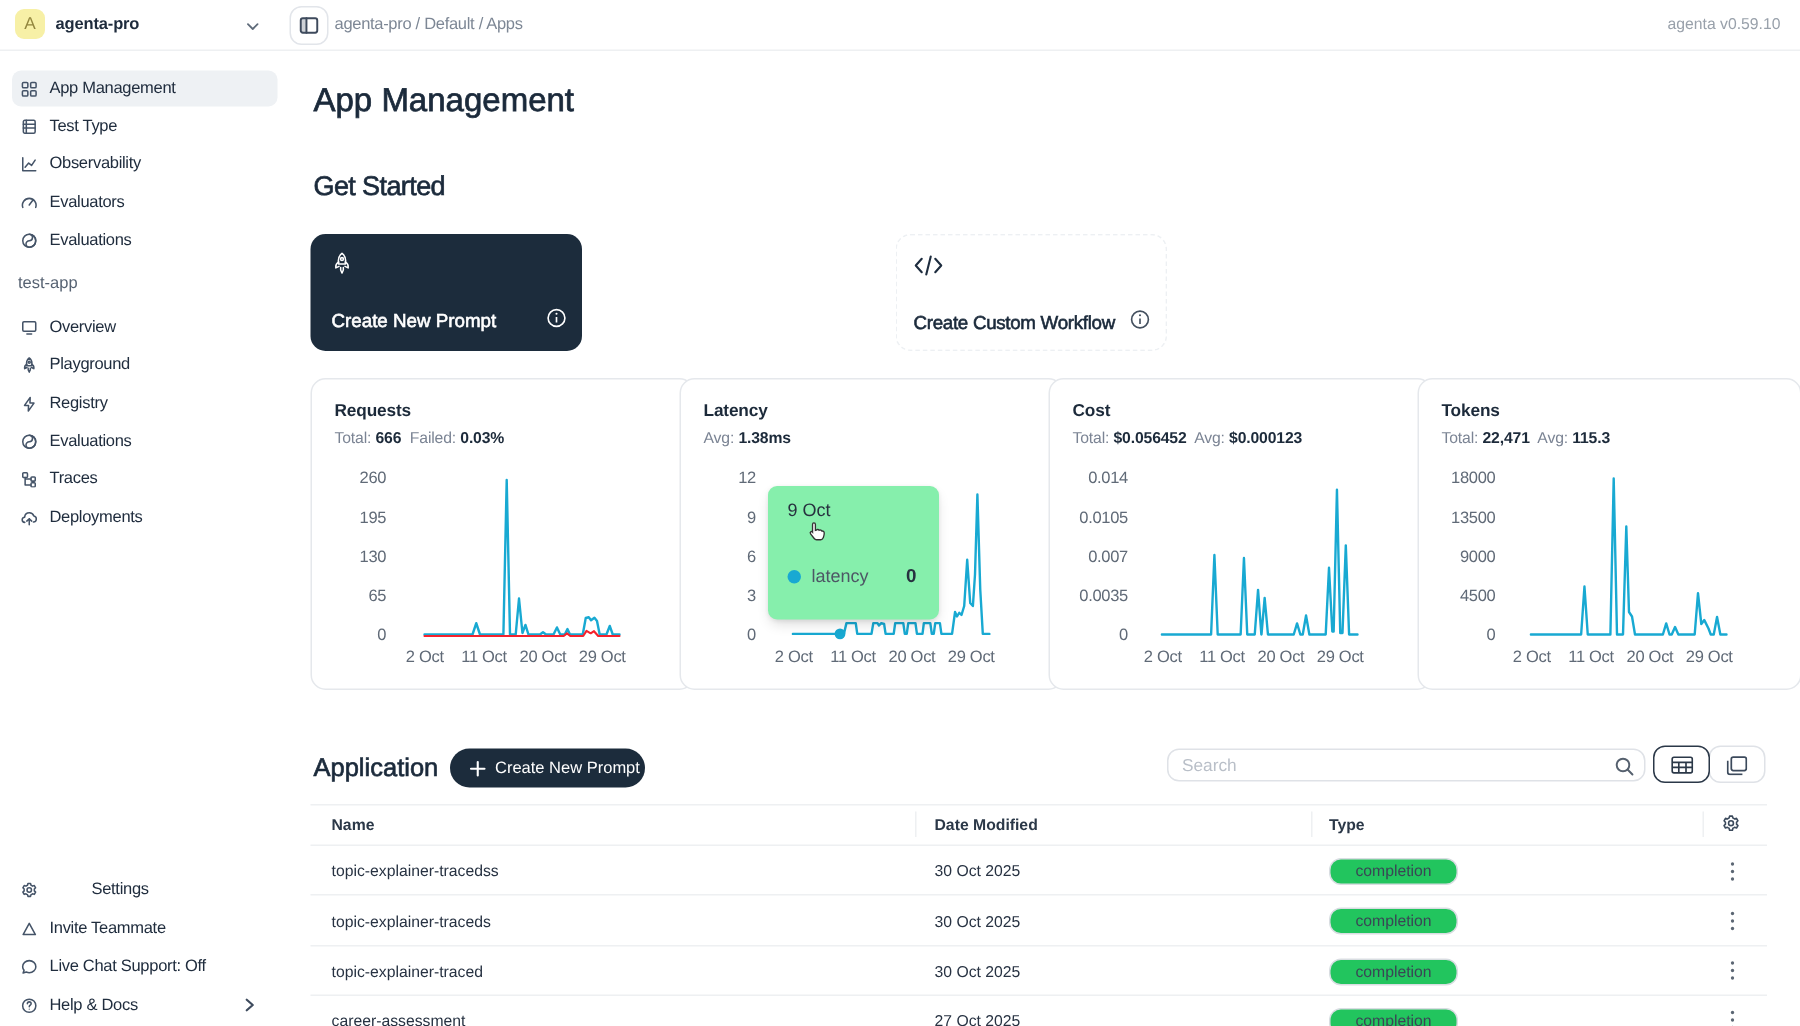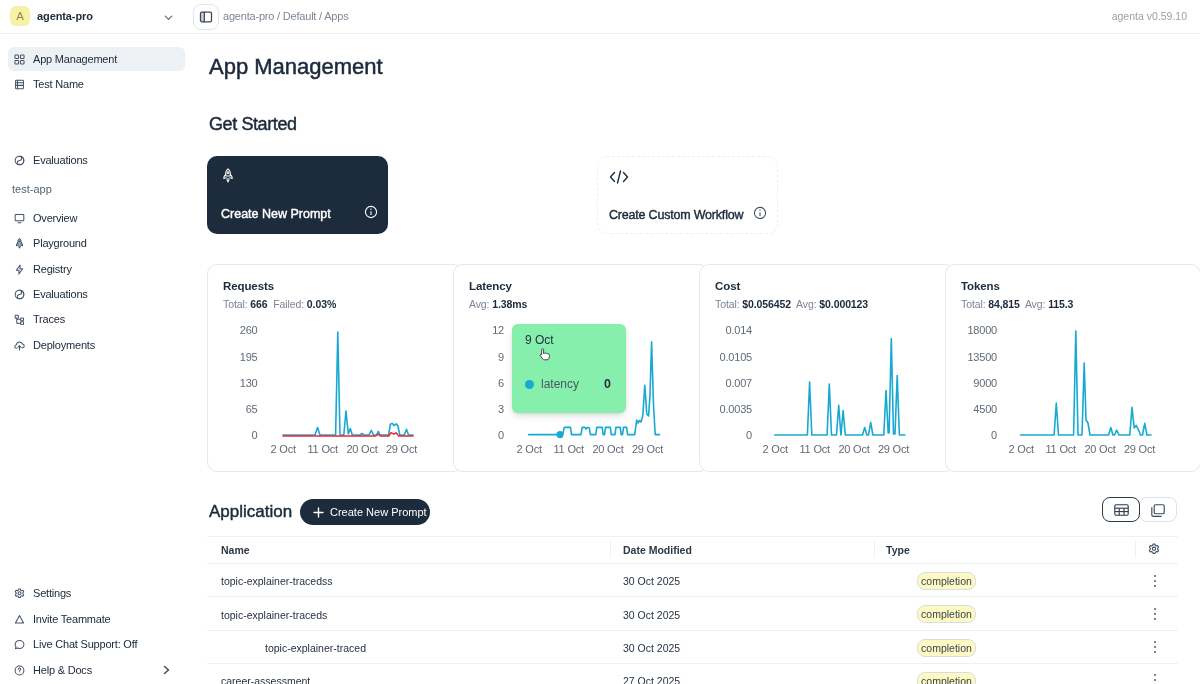--- a/index.html
+++ b/index.html
@@ -12,30 +12,30 @@
 
 .sideitem { position:absolute; left:8px; width:177px; height:24px; border-radius:6px; display:flex; align-items:center; }
 .sideitem .ic { width:11px; height:15px; margin-left:6px; flex:0 0 11px; display:flex; align-items:center; justify-content:center; }
 .sideitem .ic svg { width:11px; height:11px; }
 .sideitem .lb { margin-left:8px; font-size:11px; letter-spacing:-0.2px; color:#202d3e; }
 .sideitem.active { background:#eef1f4; }
 svg.sic { stroke:#455468; fill:none; stroke-width:1.3; stroke-linecap:round; stroke-linejoin:round; }
 
 .gcard { position:absolute; top:156px; width:181px; height:78px; border-radius:10px; }
 .gcard.light { border:1px dashed #edf0f3; background:#fff; }
-.statcard { position:absolute; top:264px; width:256px; height:208px; border:1px solid #e5e8ec; border-radius:10px; background:#fff; }
+.statcard { position:absolute; top:252px; width:256px; height:208px; border:1px solid #e5e8ec; border-radius:10px; background:#fff; }
 .sc-title { position:absolute; left:15px; top:15px; font-size:11.5px; font-weight:700; color:#1c2a3a; letter-spacing:-0.1px; }
 .sc-sub { position:absolute; left:15px; top:33px; font-size:10.5px; color:#7b8494; letter-spacing:-0.1px; }
 .sc-sub b { color:#1c2a3a; font-weight:700; }
 .chart { position:absolute; left:0; top:0; }
 .axis { font-size:11px; letter-spacing:-0.2px; fill:#606a77; }
 
 .thead-cell { position:absolute; top:544px; font-size:10.5px; font-weight:700; color:#2b3848; }
 .trow-text { position:absolute; font-size:10.5px; color:#273242; }
-.pill { position:absolute; width:59px; height:18px; border:1px solid #d9dde2; border-radius:8px; background:#fef9c3; font-size:10.5px; color:#3a4555; display:flex; align-items:center; justify-content:center;margin-left:31px; }
+.pill { position:absolute; width:86px; height:18px; border:1px solid #d9dde2; border-radius:8px; background:#22c55e; font-size:10.5px; color:#3a4555; display:flex; align-items:center; justify-content:center; }
 .hline { position:absolute; height:1px; background:#eef0f2; }
 .vline { position:absolute; width:1px; background:#eef0f2; }
 </style>
 </head>
 <body>
 <div id="page">
   <div id="topline"></div>
 
   <div class="abs" style="left:10px; top:6px; width:20px; height:20px; background:#f7f0a6; border-radius:6px; text-align:center; line-height:20px; font-size:11.5px; color:#93873f; font-weight:400;">A</div>
   <div class="abs" style="left:37px; top:10px; font-size:11px; font-weight:700; letter-spacing:-0.1px; color:#1e2b3c;">agenta-pro</div>
@@ -56,21 +56,39 @@
   </div>
   <div class="sideitem" style="top:72px;">
     <span class="ic">
         <svg class="sic" width="14" height="14" viewBox="0 0 14 14">
           <rect x="2" y="1.5" width="10" height="11" rx="1.2"></rect>
           <line x1="2" y1="4.8" x2="12" y2="4.8"></line>
           <line x1="2" y1="8.1" x2="12" y2="8.1"></line>
           <line x1="4.5" y1="1.5" x2="4.5" y2="12.5"></line>
         </svg>
       </span>
-    <span class="lb">Test Name</span>
+    <span class="lb">Test Type</span>
+  </div>
+  <div class="sideitem" style="top:97px;">
+    <span class="ic">
+        <svg class="sic" width="14" height="14" viewBox="0 0 14 14">
+          <path d="M1.5 1.5 V12.5 H12.5"></path>
+          <path d="M3.5 9.5 L6.5 6 L9 8 L12 3.5"></path>
+        </svg>
+      </span>
+    <span class="lb">Observability</span>
+  </div>
+  <div class="sideitem" style="top:123px;">
+    <span class="ic">
+        <svg class="sic" width="14" height="14" viewBox="0 0 14 14">
+          <path d="M1.5 10.5 A 5.8 5.8 0 1 1 12.5 10.5"></path>
+          <path d="M7 8.5 L10 4.5"></path>
+        </svg>
+      </span>
+    <span class="lb">Evaluators</span>
   </div>
   <div class="sideitem" style="top:148px;">
     <span class="ic">
         <svg class="sic" width="14" height="14" viewBox="0 0 14 14">
           <circle cx="7" cy="7" r="5.5"></circle>
           <path d="M7 1.5 A 5.5 5.5 0 0 1 7 12.5 M7 12.5 A 2.75 2.75 0 0 1 7 7 A 2.75 2.75 0 0 0 7 1.5"></path>
         </svg>
       </span>
     <span class="lb">Evaluations</span>
   </div>
@@ -129,21 +147,21 @@
   <div class="sideitem" style="top:333px;">
     <span class="ic">
         <svg class="sic" width="14" height="14" viewBox="0 0 14 14">
           <path d="M3.2 10.5 C 1.9 10.5 1 9.5 1 8.3 C 1 7.1 1.9 6.2 3.1 6.1 C 3.3 4 5 2.4 7.1 2.4 C 8.8 2.4 10.3 3.5 10.9 5.1 C 12.1 5.3 13 6.3 13 7.6 C 13 9 11.9 10.1 10.5 10.1"></path>
           <path d="M7 12.6 V 7.4 M7 7.4 L4.9 9.4 M7 7.4 L9.1 9.4"></path>
         </svg>
       </span>
     <span class="lb">Deployments</span>
   </div>
 
-  <div class="sideitem" style="top:581px;">
+  <div class="sideitem" style="top:581px;gap:28px;">
     <span class="ic">
         <svg class="sic" width="14" height="14" viewBox="0 0 14 14">
           <circle cx="7" cy="6.75" r="1.9"></circle>
           <path d="M5.9 1.3 L8.1 1.3 L8.5 2.8 A 4.5 4.5 0 0 1 9.8 3.5 L11.3 3 L12.4 4.9 L11.3 6 A 4.5 4.5 0 0 1 11.3 7.5 L12.4 8.6 L11.3 10.5 L9.8 10 A 4.5 4.5 0 0 1 8.5 10.7 L8.1 12.2 L5.9 12.2 L5.5 10.7 A 4.5 4.5 0 0 1 4.2 10 L2.7 10.5 L1.6 8.6 L2.7 7.5 A 4.5 4.5 0 0 1 2.7 6 L1.6 4.9 L2.7 3 L4.2 3.5 A 4.5 4.5 0 0 1 5.5 2.8 Z"></path>
         </svg>
       </span>
     <span class="lb">Settings</span>
   </div>
   <div class="sideitem" style="top:607px;">
     <span class="ic">
@@ -265,21 +283,21 @@
       <text class="axis" x="75.2" y="188" text-anchor="middle">2 Oct</text>
       <text class="axis" x="114.7" y="188" text-anchor="middle">11 Oct</text>
       <text class="axis" x="154" y="188" text-anchor="middle">20 Oct</text>
       <text class="axis" x="193.5" y="188" text-anchor="middle">29 Oct</text>
       <path d="M74.6 170 L107.4 170 L109.6 117 L111.8 170 L127.1 170 L129.3 119 L131.5 170 L136.5 170 L138.7 140.3 L140.9 170 L141 170 L143.1 145.6 L145.3 170 L162.5 170 L164.7 162.6 L166.9 170 L168.5 170 L170.7 157.3 L172.9 170 L183.8 170 L186 125.5 L188.2 168 L189.1 168 L191.3 73.5 L193.5 169 L195 169 L197.2 110.6 L199.4 170 L205 170" fill="none" stroke="#18a9d2" stroke-width="1.6" stroke-linejoin="round" stroke-linecap="round"></path>
     </svg>
   </div>
 
   <div class="statcard" style="left:945px;">
     <div class="sc-title">Tokens</div>
-    <div class="sc-sub">Total: <b>84,815</b>&nbsp; Avg: <b>115.3</b></div>
+    <div class="sc-sub">Total: <b>22,471</b>&nbsp; Avg: <b>115.3</b></div>
     <svg class="chart" width="232" height="208" viewBox="0 0 232 208">
       <text class="axis" x="51" y="69" text-anchor="end">18000</text>
       <text class="axis" x="51" y="95.5" text-anchor="end">13500</text>
       <text class="axis" x="51" y="121.5" text-anchor="end">9000</text>
       <text class="axis" x="51" y="147.5" text-anchor="end">4500</text>
       <text class="axis" x="51" y="173.5" text-anchor="end">0</text>
       <text class="axis" x="75.2" y="188" text-anchor="middle">2 Oct</text>
       <text class="axis" x="114.7" y="188" text-anchor="middle">11 Oct</text>
       <text class="axis" x="154" y="188" text-anchor="middle">20 Oct</text>
       <text class="axis" x="193.5" y="188" text-anchor="middle">29 Oct</text>
@@ -298,20 +316,27 @@
   </div>
 
   <div class="abs" style="left:209px; top:502px; font-size:17px; font-weight:400; -webkit-text-stroke:0.45px #1b2a3b; color:#1b2a3b;">Application</div>
   <div class="abs" style="left:300px; top:499px; width:130px; height:26px; background:#1c2c3c; border-radius:13px; color:#fff;">
     <svg style="position:absolute; left:13px; top:7.5px;" width="11" height="11" viewBox="0 0 11 11" stroke="#fff" stroke-width="1.4" stroke-linecap="round">
         <line x1="5.5" y1="1" x2="5.5" y2="10"></line>
         <line x1="1" y1="5.5" x2="10" y2="5.5"></line>
       </svg>
     <span style="position:absolute; left:30px; top:7px; font-size:11px; white-space:nowrap;">Create New Prompt</span>
   </div>
+  <div class="abs" style="left:778px; top:499px; width:319px; height:22px; border:1px solid #dfe2e7; border-radius:8px; background:#fff;">
+    <span style="position:absolute; left:9px; top:5px; font-size:11.5px; color:#b9bfc8;">Search</span>
+    <svg style="position:absolute; right:6px; top:4px;" width="14" height="14" viewBox="0 0 14 14" fill="none" stroke="#55606e" stroke-width="1.3" stroke-linecap="round">
+        <circle cx="6" cy="6" r="4.2"></circle>
+        <line x1="9.2" y1="9.2" x2="12.3" y2="12.3"></line>
+      </svg>
+  </div>
   <div class="abs" style="left:1139px; top:497px; width:38px; height:25px; border:1px solid #dfe2e7; border-radius:8px; background:#fff;">
     <svg style="position:absolute; left:11px; top:6px;" width="14" height="13" viewBox="0 0 14 13" fill="none" stroke="#3c4a5c" stroke-width="1.15">
         <rect x="3.2" y="0.7" width="10" height="9" rx="1.3"></rect>
         <path d="M10.6 12.3 L2.4 12.3 C 1.5 12.3 0.8 11.6 0.8 10.7 L0.8 3.2"></path>
       </svg>
   </div>
   <div class="abs" style="left:1102px; top:497px; width:38px; height:25px; border:1px solid #2b3848; border-radius:8px; background:#fff; z-index:2;">
     <svg style="position:absolute; left:11px; top:6px;" width="15" height="12" viewBox="0 0 15 12" fill="none" stroke="#2b3848" stroke-width="1.1">
         <rect x="0.8" y="0.8" width="13.4" height="10.4" rx="1.2"></rect>
         <line x1="0.8" y1="4.2" x2="14.2" y2="4.2"></line>
@@ -347,21 +372,21 @@
   <div class="trow-text" style="left:221px; top:609px;text-align:right;">topic-explainer-traceds</div>
   <div class="trow-text" style="left:623px; top:609px;">30 Oct 2025</div>
   <div class="pill" style="left:886px; top:605px;">completion</div>
   <svg class="abs" style="left:1153px; top:607px;" width="4" height="14" viewBox="0 0 4 14">
       <circle cx="2" cy="2" r="1.1" fill="#5b6673"></circle>
       <circle cx="2" cy="7" r="1.1" fill="#5b6673"></circle>
       <circle cx="2" cy="12" r="1.1" fill="#5b6673"></circle>
     </svg>
   <div class="hline" style="left:207px; top:630px; width:971px;"></div>
 
-  <div class="trow-text" style="left:221px; top:642px;margin-left:44px;">topic-explainer-traced</div>
+  <div class="trow-text" style="left:221px; top:642px;">topic-explainer-traced</div>
   <div class="trow-text" style="left:623px; top:642px;">30 Oct 2025</div>
   <div class="pill" style="left:886px; top:639px;">completion</div>
   <svg class="abs" style="left:1153px; top:640px;" width="4" height="14" viewBox="0 0 4 14">
       <circle cx="2" cy="2" r="1.1" fill="#5b6673"></circle>
       <circle cx="2" cy="7" r="1.1" fill="#5b6673"></circle>
       <circle cx="2" cy="12" r="1.1" fill="#5b6673"></circle>
     </svg>
   <div class="hline" style="left:207px; top:663px; width:971px;"></div>
 
   <div class="trow-text" style="left:221px; top:675px;">career-assessment</div>

